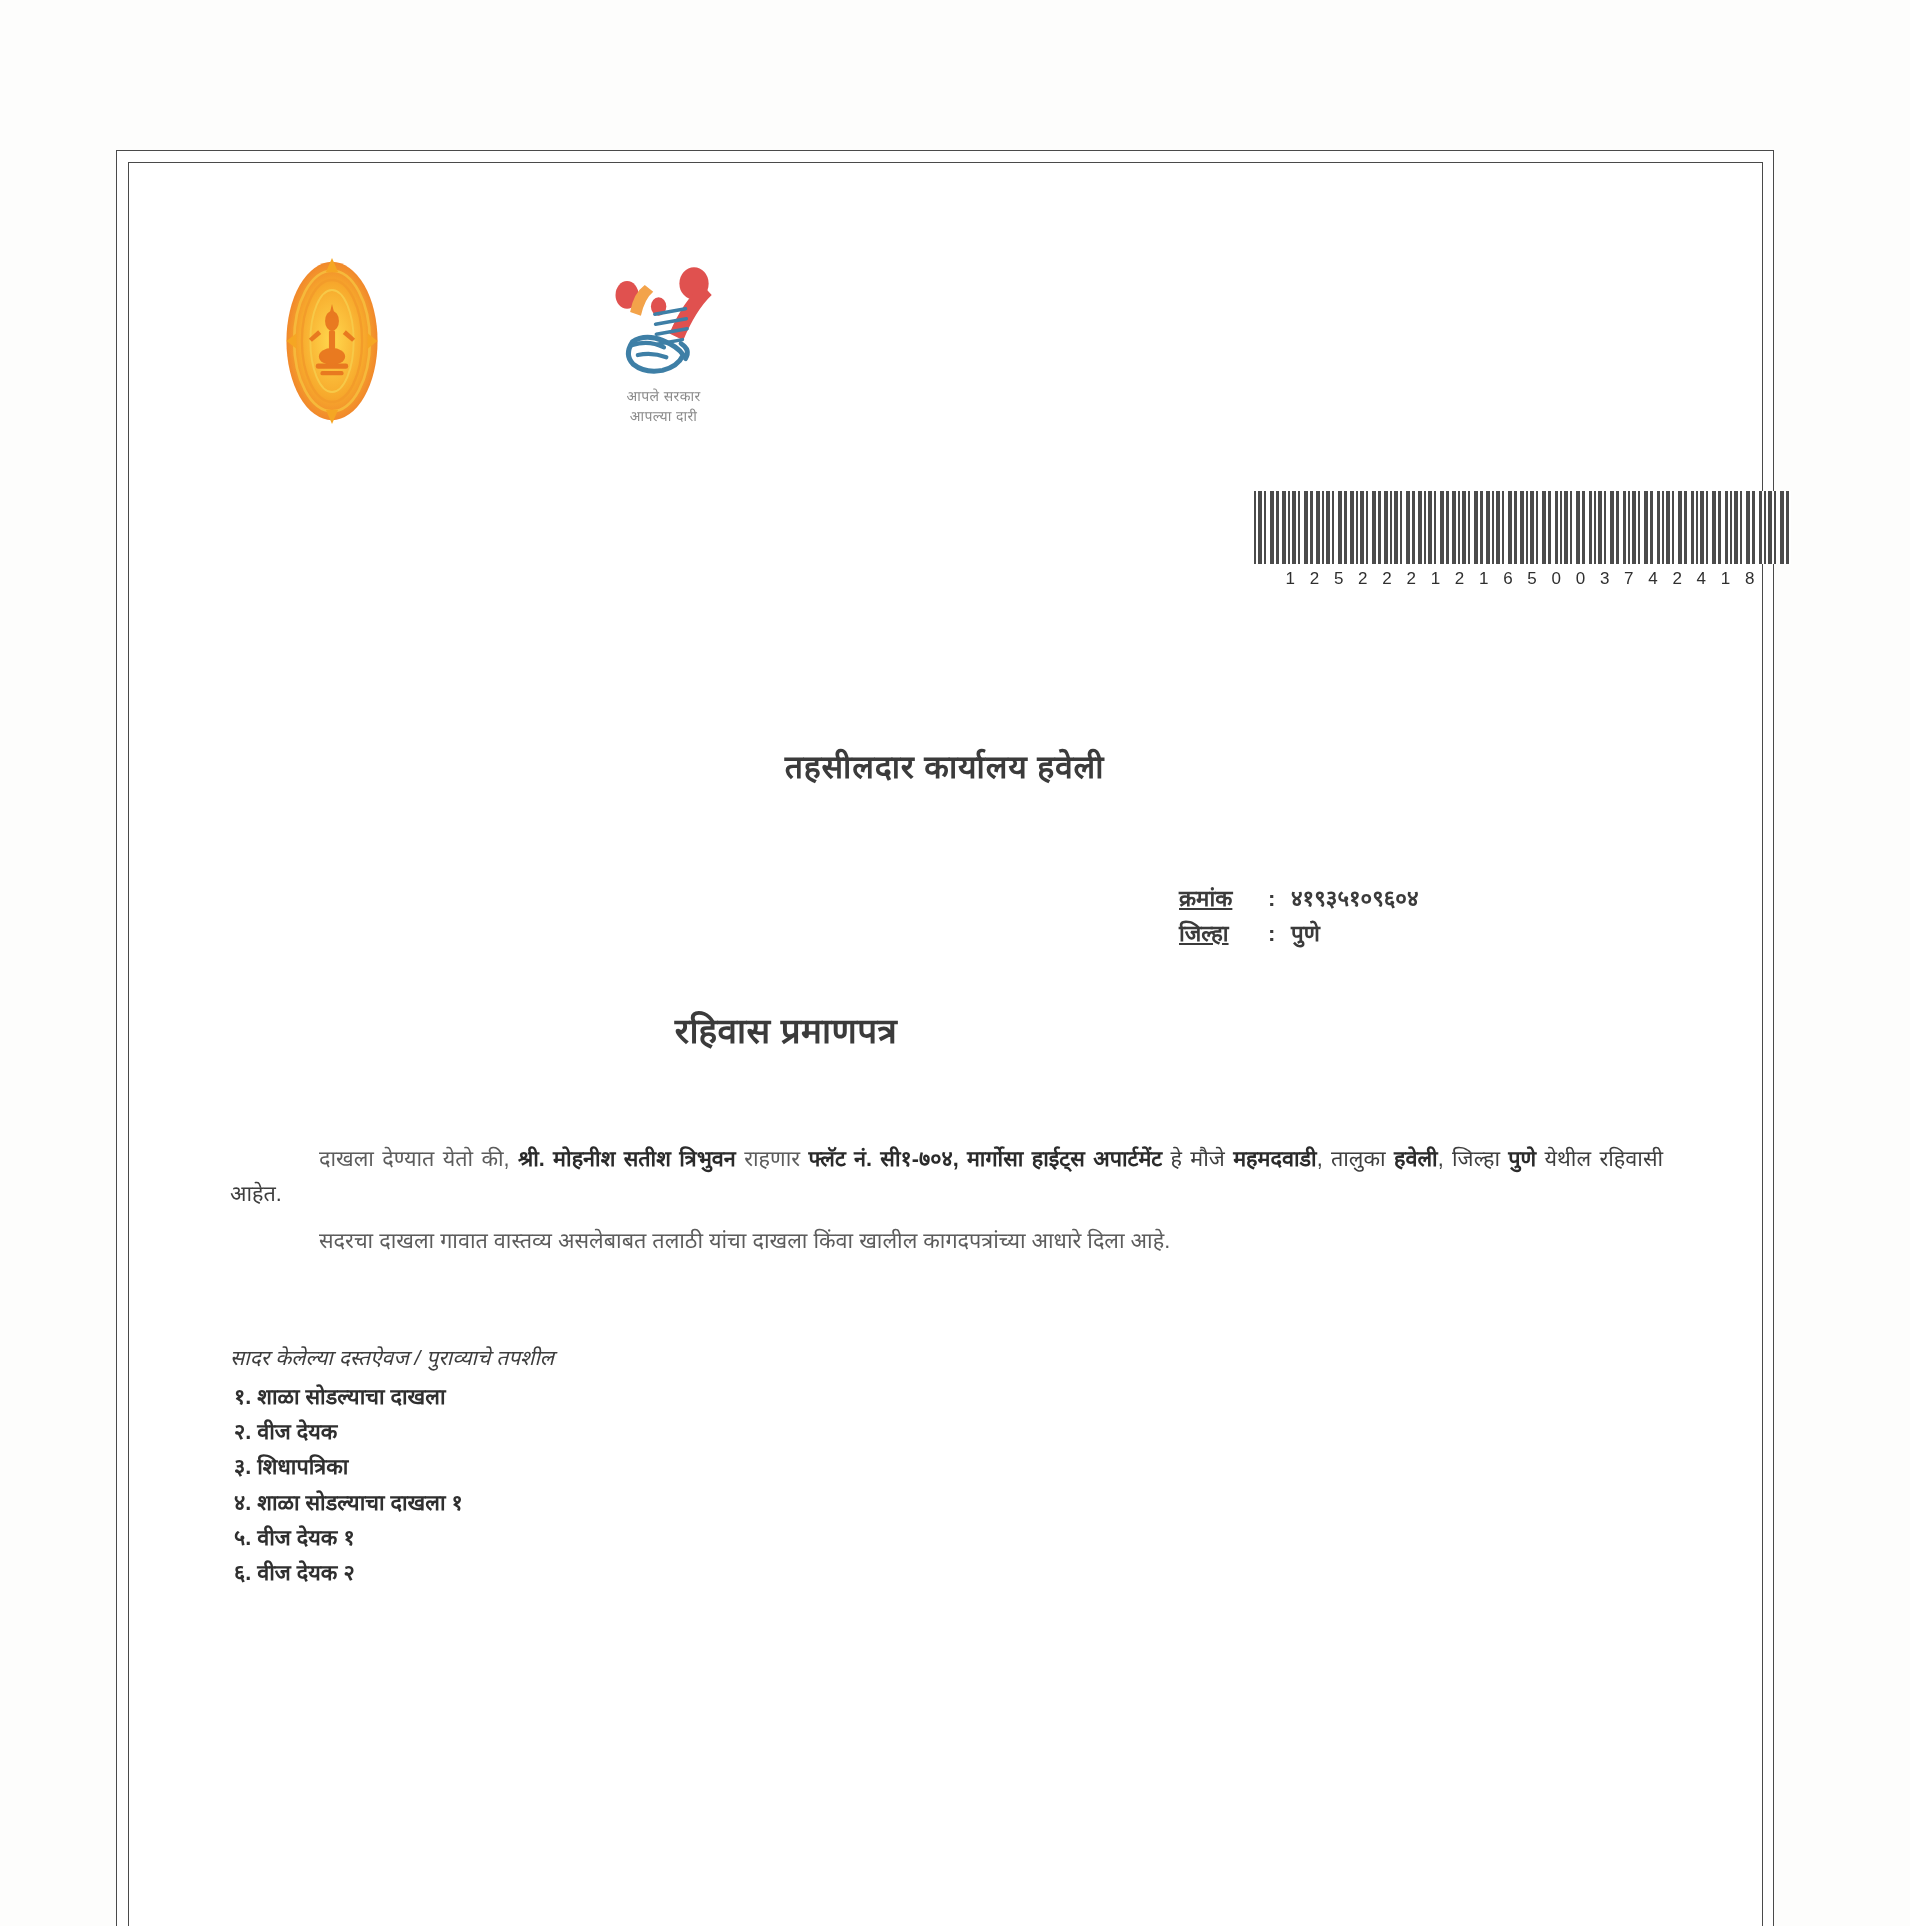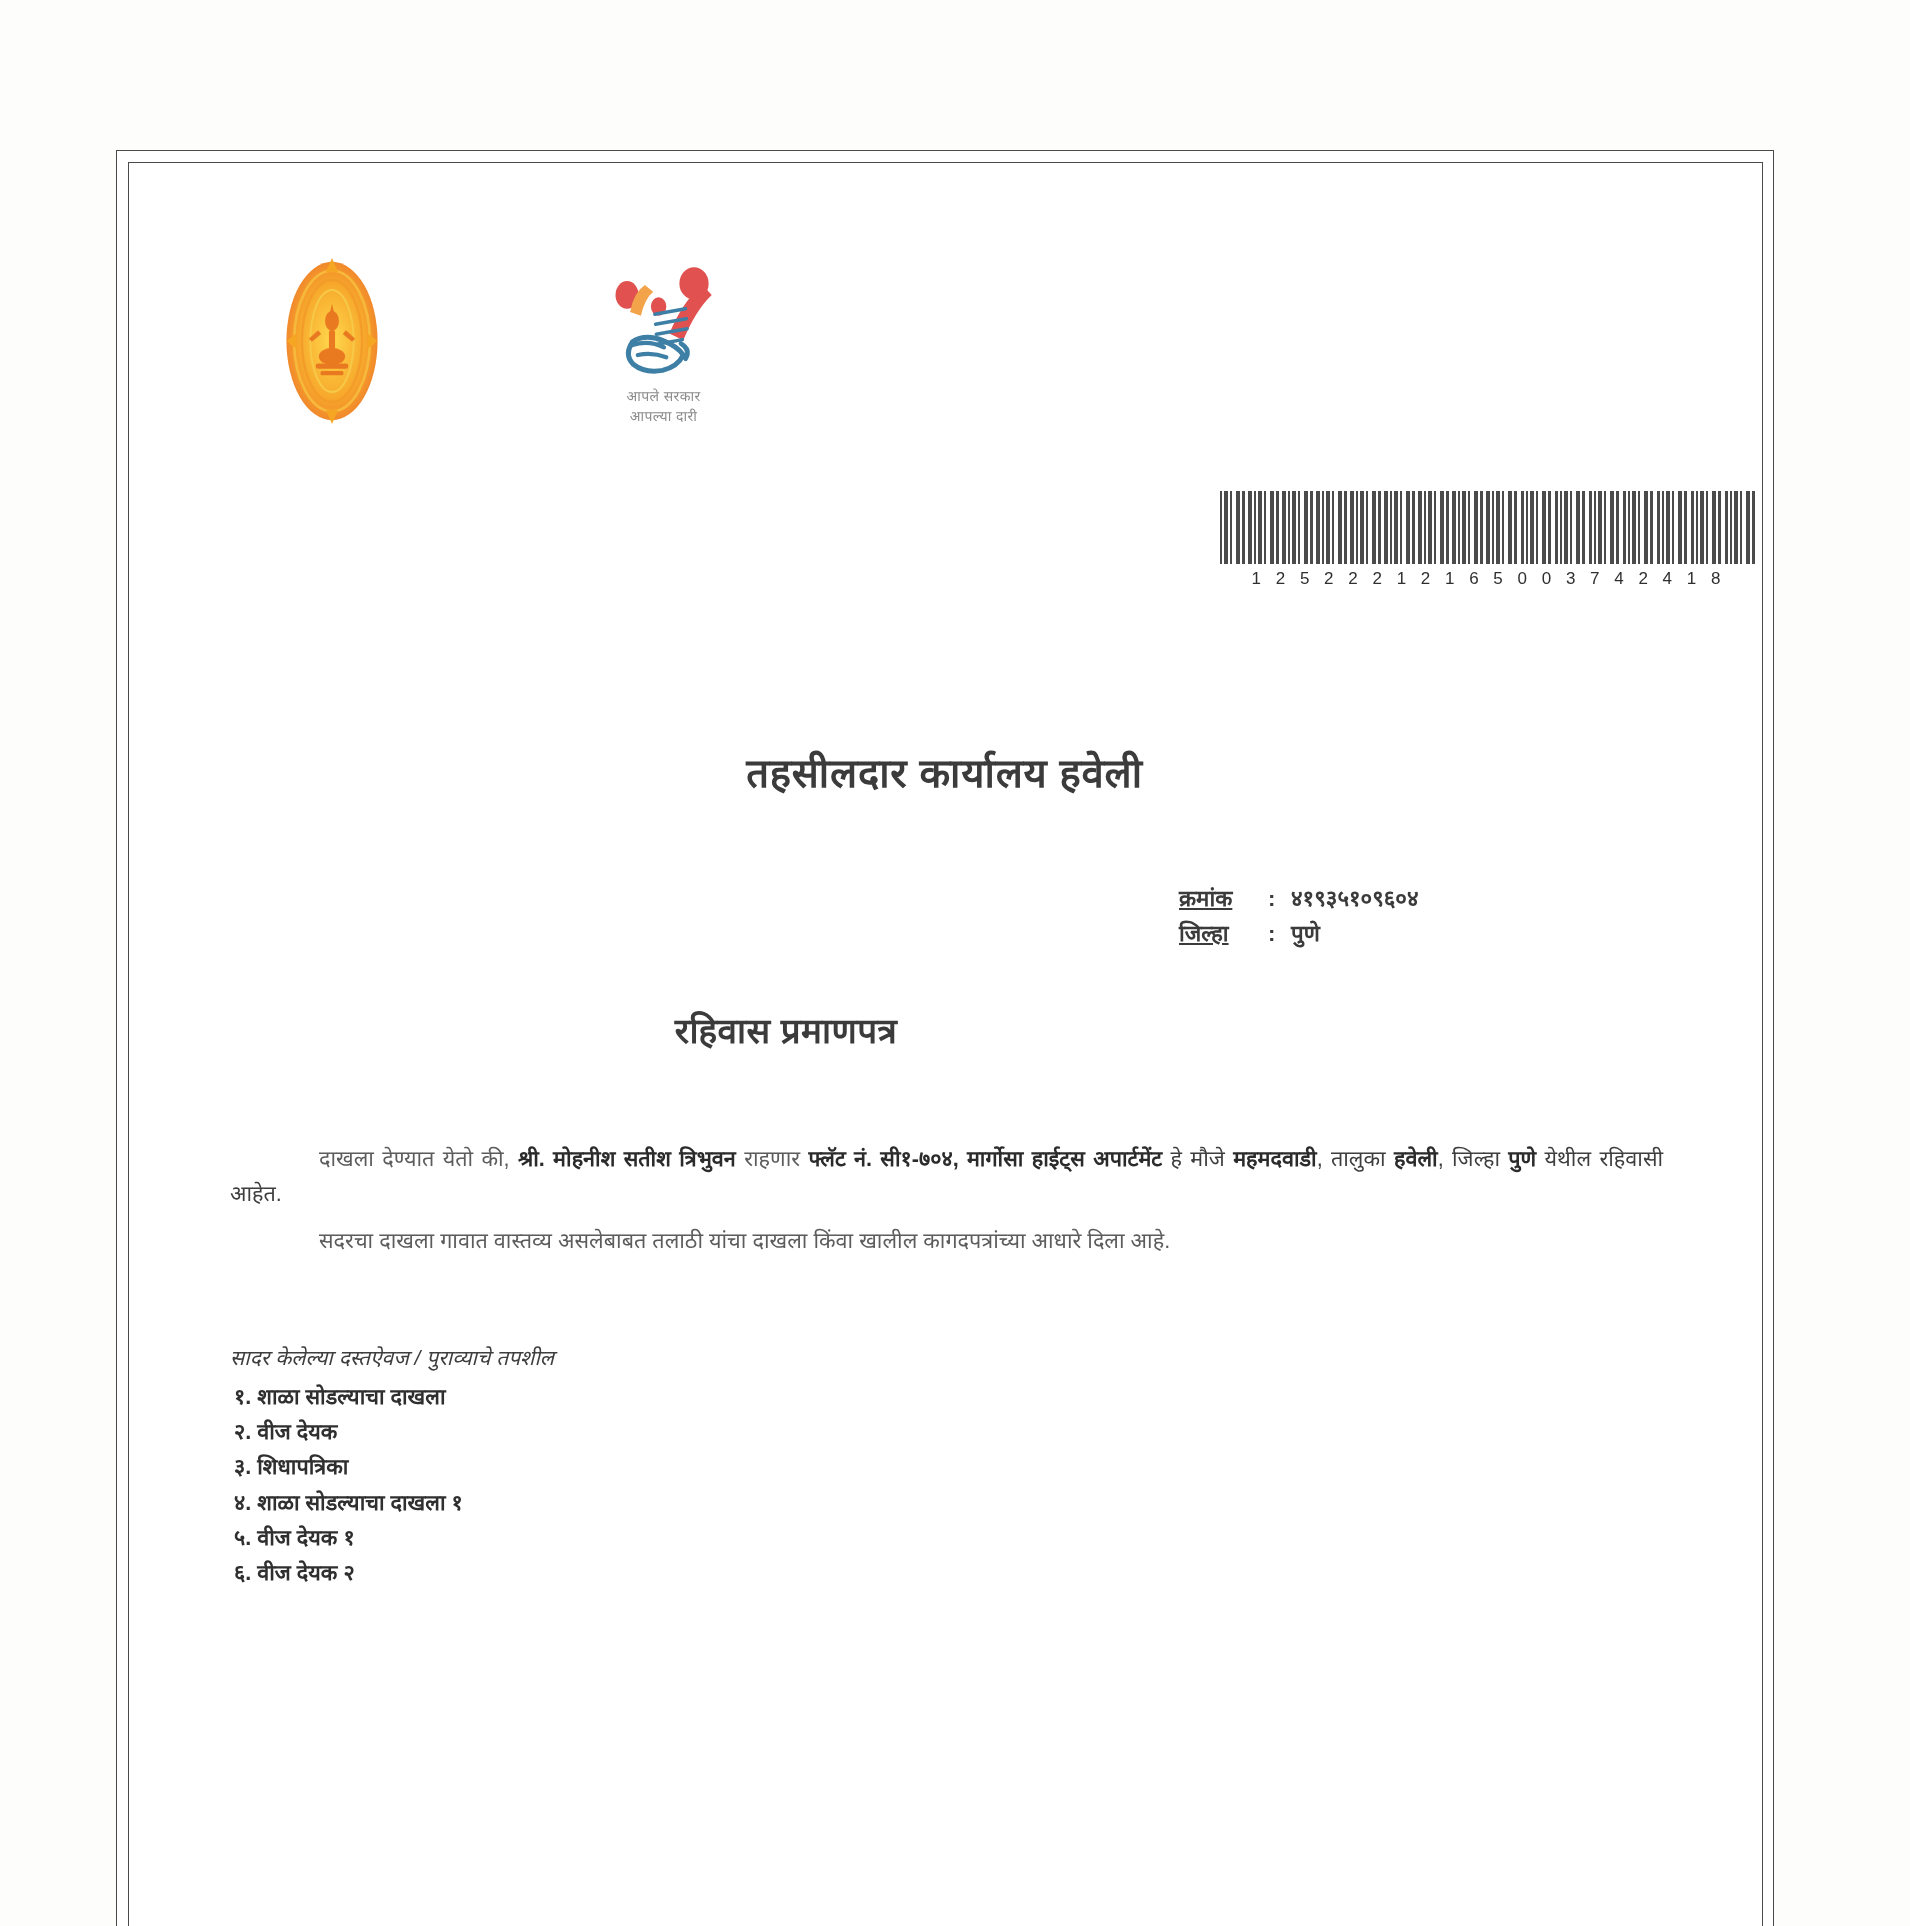--- a/index.html
+++ b/index.html
@@ -38,21 +38,21 @@
     text-align:center;
   }
   .aaple-sarkar .logo-art{width:154px;height:127px;margin:0 auto;display:block;}
   .aaple-sarkar .tag{
     font-family:"Liberation Sans","DejaVu Sans",sans-serif;
     font-size:14px;color:#8a8a8a;line-height:1.35;margin-top:1.5px;
     letter-spacing:0.4px;
   }
 
   .barcode-wrap{
-    position:absolute;left:1092px;top:329px;width:537px;text-align:center;
+    position:absolute;left:1126px;top:329px;width:537px;text-align:center;
   }
   .barcode{
     height:73px;width:100%;
     background-image:repeating-linear-gradient(
       to right,
       #4b4b4b 0px,#4b4b4b 2.3px,#ffffff 2.3px,#ffffff 4.2px,
       #4b4b4b 4.2px,#4b4b4b 7.7px,#ffffff 7.7px,#ffffff 9.6px,
       #4b4b4b 9.6px,#4b4b4b 11.6px,#ffffff 11.6px,#ffffff 16px,
       #4b4b4b 16px,#4b4b4b 20.4px,#ffffff 20.4px,#ffffff 22.3px,
       #4b4b4b 22.3px,#4b4b4b 25px,#ffffff 25px,#ffffff 28.5px,
@@ -63,21 +63,21 @@
     font-family:"Liberation Sans","DejaVu Sans",sans-serif;
     font-size:17px;letter-spacing:5px;color:#2f2f2f;margin-top:5.4px;
     white-space:nowrap;
   }
 
   
   .office-title{
     position:absolute;left:0;top:582px;width:1633px;
     text-align:center;
     font-family:"Liberation Sans","DejaVu Sans",sans-serif;
-    font-size:40px;font-weight:700;color:#3b3b3b;letter-spacing:0.8px;
+    font-size:32px;font-weight:700;color:#3b3b3b;letter-spacing:0.8px;
   }
   .meta{
     position:absolute;right:100px;top:720px;width:482px;
     font-size:22.3px;font-weight:700;color:#3b3b3b;line-height:1.55;
   }
   .meta-row{display:flex;white-space:nowrap;justify-content:flex-start;}
   .meta-label{width:89px;display:inline-block;text-decoration:underline;}
   .meta-colon{width:23px;display:inline-block;text-align:left;}
   .meta-value{display:inline-block;}
 

